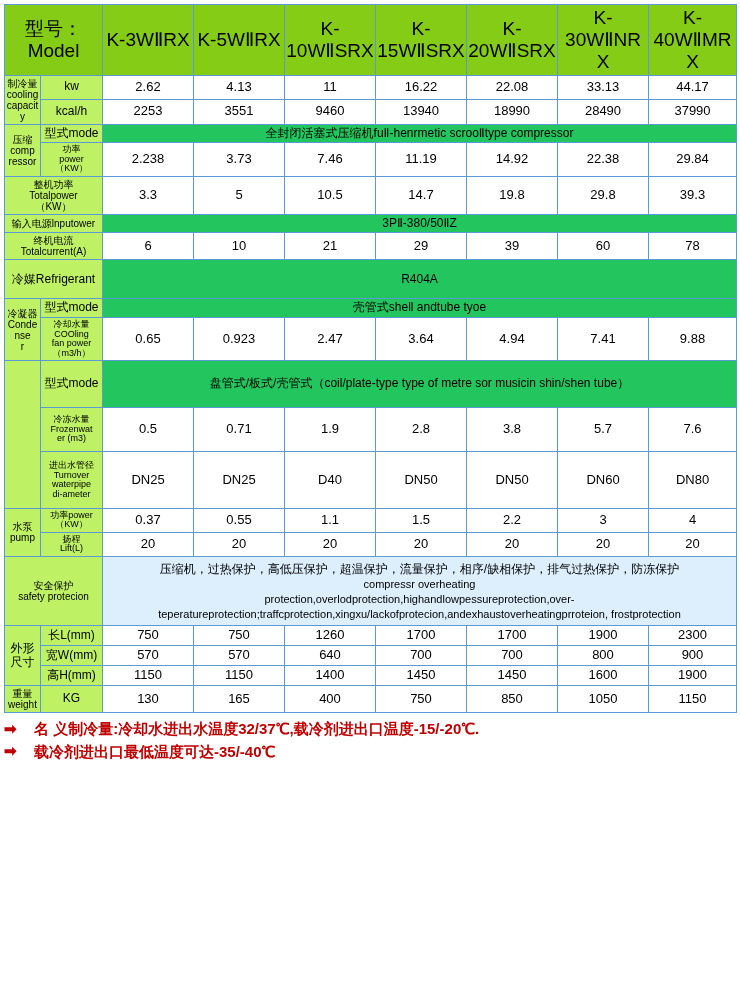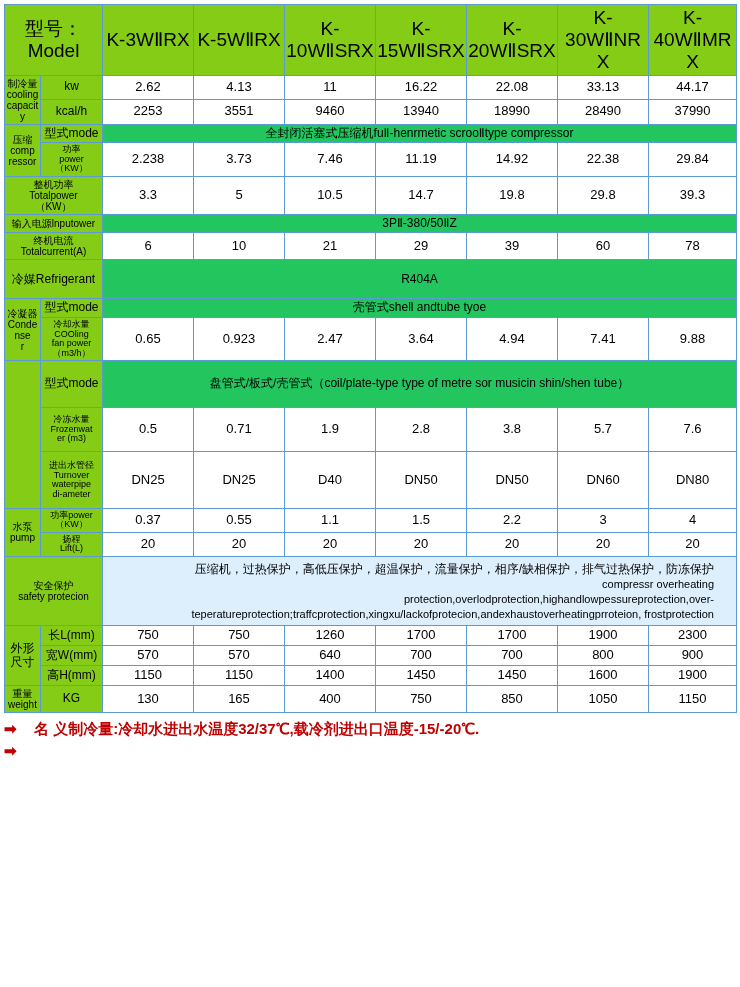--- a/index.html
+++ b/index.html
@@ -25,39 +25,39 @@
     border:1px solid #5b9bd5;
     text-align:center;
     vertical-align:middle;
     font-size:12px;
     padding:2px 1px;
     line-height:1.15;
     word-wrap:break-word;
     overflow:hidden;
   }
   .lbl{
-    background:#84cc16;
+    background:#bef264;
     font-size:12px;
     font-weight:normal;
   }
   .lbl.small{font-size:10px;line-height:1.1;}
   .lbl.xsmall{font-size:9px;line-height:1.05;}
   .hdr{
     background:#84cc16;
     font-size:19px;
     height:28px;
   }
   .val{background:#ffffff;font-size:13px;}
   .wide{background:#22c55e;font-size:12px;text-align:center;}
   .safety{
     background:#ddeefc;
     font-size:11px;
     line-height:1.35;
-    text-align:right;
-    padding:4px 22px;
+    text-align:center;
+    padding:4px 6px;
   }
   .safety .l1{font-size:12px;}
   .notes{
     margin-top:5px;
     font-size:15px;
     line-height:1.5;
     color:#c00000;
     font-weight:bold;
     position:relative;
     padding-left:30px;
@@ -313,14 +313,15 @@
         <td class="val">1050</td>
         <td class="val">1150</td>
       </tr>
     </tbody>
   </table>
 
   <div class="notes">
     <span class="arrow a1">➡</span>
     <span class="arrow a2">➡</span>
     <div class="note-line">名 义制冷量:冷却水进出水温度32/37℃,载冷剂进出口温度-15/-20℃.</div>
+    <div class="note-line">载冷剂进出口最低温度可达-35/-40℃</div>
   </div>
 </div>
 
 </body></html>

